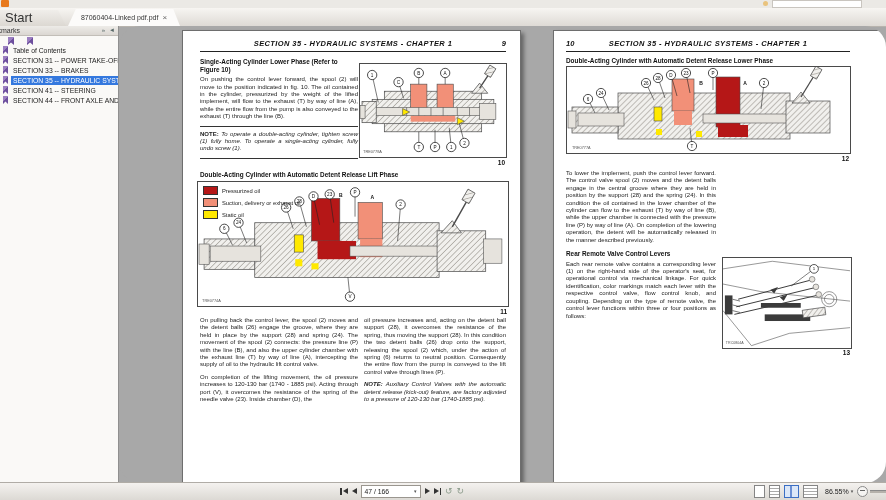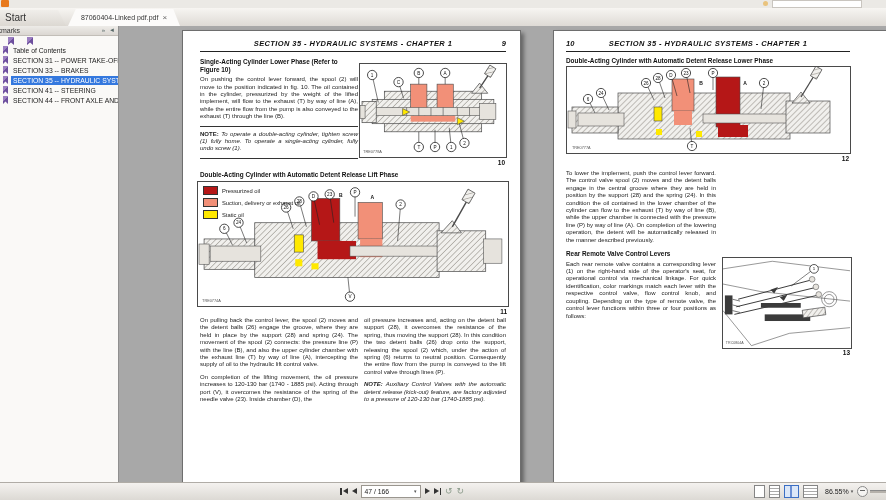--- a/index.html
+++ b/index.html
@@ -4,42 +4,42 @@
 <style>
   html,body{margin:0;padding:0;background:#888;}
   #app{position:relative;width:886px;height:500px;overflow:hidden;background:#a8a8a8;
        font-family:"Liberation Sans",sans-serif;}
   
   .titlebar{position:absolute;top:0;left:0;right:0;height:8px;background:#ebe9e5;}
   .app-logo{position:absolute;left:1px;top:0;width:8px;height:7px;background:var(--logo,#e87a1e);border-radius:1px;}
   .quick-search{position:absolute;right:24px;top:0;width:88px;height:6px;background:#fff;border:1px solid #c9c5bf;}
   .qs-pre{position:absolute;right:118px;top:1px;width:5px;height:5px;background:#e8b55a;border-radius:50%;opacity:.75;}
   .tabbar{position:absolute;top:8px;left:0;right:0;height:18px;background:linear-gradient(#f7f5f2,#dedad5);border-bottom:1px solid #b7b3ad;}
-  .tab{position:absolute;font-size:10px;color:#333;line-height:16px;}
+  .tab{position:absolute;font-size:13px;color:#333;line-height:16px;}
   .tab-start{left:0;top:2px;width:66px;height:16px;padding-left:5px;background:linear-gradient(#f0eeea,#dcd8d2);
        clip-path:polygon(0 0,88% 0,100% 100%,0 100%);box-sizing:border-box;}
   .tab-doc{left:68px;top:1px;width:112px;height:17px;background:#fcfbfa;clip-path:polygon(7% 0,94% 0,100% 100%,0 100%);
        display:flex;align-items:center;justify-content:center;gap:4px;font-size:7px;}
   .tab-close{color:#666;font-size:8px;line-height:8px;}
   
   .sidebar{position:absolute;top:26px;left:0;width:118px;bottom:17px;background:#faf9f7;border-right:1px solid #909090;overflow:hidden;}
   .panel-header{position:relative;height:9px;background:linear-gradient(#edebe8,#dbd7d2);border-bottom:1px solid #c2beb8;}
   .panel-title{position:absolute;left:-15px;top:0;font-size:7px;line-height:9px;color:#333;white-space:nowrap;}
   .panel-icons{position:absolute;right:3px;top:0;font-size:6px;line-height:9px;color:#566;display:flex;gap:4px;}
   .panel-tools{position:relative;height:10px;}
   .bm-flag{display:inline-block;width:6px;height:8px;background:linear-gradient(135deg,#9b7fc0 45%,#6d4f9e 45%);
        clip-path:polygon(0 0,100% 0,100% 100%,50% 68%,0 100%);}
   .panel-tools .bm-flag{position:absolute;top:1px;}
   .bm-list{position:absolute;top:19px;left:0;right:0;}
   .bm-item{display:flex;align-items:center;height:10px;padding-left:3px;gap:3px;cursor:default;}
   .bm-item .bm-flag{width:5px;height:8px;flex:none;}
   .bm-label{font-size:6.8px;line-height:9px;color:#222;white-space:nowrap;overflow:hidden;padding:0 2px;}
   .bm-item.sel .bm-label{background:var(--accent,#3478de);color:#fff;flex:1;}
   
-  .docarea{position:absolute;left:119px;top:26px;right:0;bottom:17px;background:#a8a8a8;overflow:hidden;}
+  .docarea{position:absolute;left:119px;top:26px;right:0;bottom:17px;background:#a8a8a8;overflow:hidden;border-radius:21px;}
   .page{position:absolute;background:#fff;border:1px solid #6e6e6e;box-shadow:2.5px 3px 4px rgba(0,0,0,.4);}
   .page-left{left:63px;top:4px;width:337px;height:462px;}
   .page-right{left:434px;top:4px;width:345px;height:462px;}
   .ph{position:absolute;height:10px;}
   .ph-title{position:absolute;left:0;right:0;text-align:center;font-size:7.5px;font-weight:bold;font-style:italic;letter-spacing:.4px;color:#111;}
   .ph-num{position:absolute;font-size:7.5px;font-weight:bold;font-style:italic;color:#111;}
   .rule{position:absolute;border-top:1px solid #222;}
   .h{font-size:6.4px;font-weight:bold;line-height:7.6px;color:#111;margin:0 0 3px 0;}
   .bt{font-size:6px;line-height:7.4px;text-align:justify;color:#1c1c1c;margin:0 0 5px 0;}
   .note-label{font-weight:bold;}

